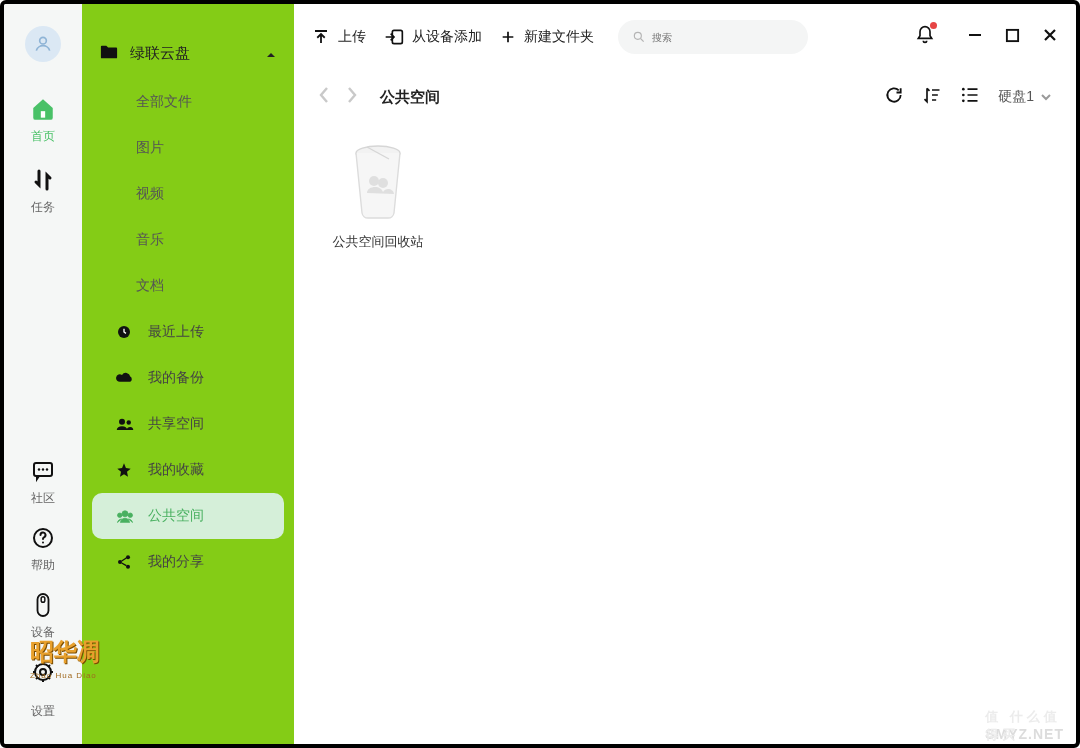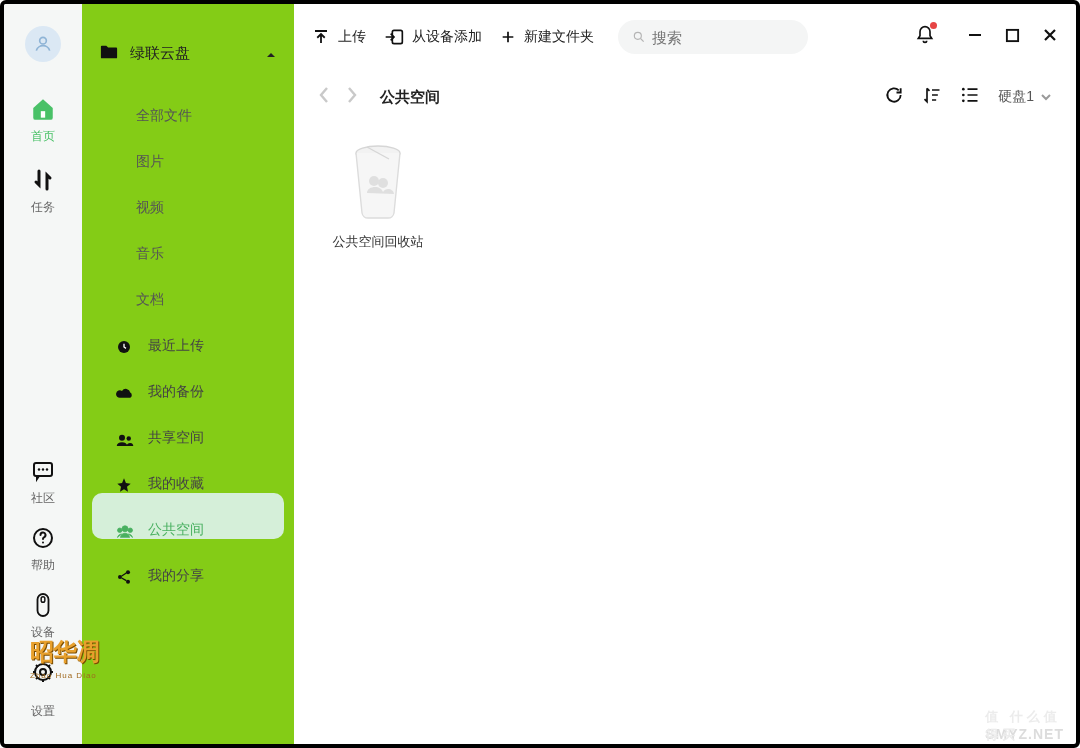--- a/index.html
+++ b/index.html
@@ -15,33 +15,33 @@
   .rail-item.active .lbl { color: #49c167; }
   .rail-bottom { position: absolute; bottom: 20px; width: 100%; display: flex; flex-direction: column; align-items: center; }
   .rail-bottom .rail-item { margin-bottom: 16px; }
 
   
   .sidebar { width: 212px; background: #84cc16; padding-top: 30px; flex-shrink: 0; }
   .drive-header { display: flex; align-items: center; padding: 10px 18px 16px 18px; font-size: 15px; color: #222; cursor: pointer; }
   .drive-header .folder-ico { margin-right: 12px; }
   .drive-header .caret { margin-left: auto; }
   .nav { list-style: none; }
-  .nav li { display: flex; align-items: flex-end; height: 46px; padding-left: 24px; font-size: 14px; color: #444; cursor: pointer; border-radius: 10px; margin: 0 10px; }
+  .nav li { display: flex; align-items: center; height: 46px; padding-left: 24px; font-size: 14px; color: #444; cursor: pointer; border-radius: 10px; margin: 0 10px; }
   .nav li.sub { padding-left: 44px; color: #555; }
   .nav li .nico { width: 22px; display: flex; align-items: center; margin-right: 10px; }
   .nav li.active { background: #d5efd9; color: #49b060; }
   .nav li.active svg path, .nav li.active svg circle { fill: #49b060 !important; stroke: #49b060 !important; }
 
   
   .main { flex: 1; display: flex; flex-direction: column; justify-content: center; }
   .titlebar { height: 66px; display: flex; align-items: center; padding: 0 18px 0 18px; gap: 18px; }
   .tb-btn { display: flex; align-items: center; gap: 8px; font-size: 14px; color: #222; cursor: pointer; }
   .tb-btn svg { flex-shrink: 0; }
   .search { flex: 0 0 190px; height: 34px; background: #f4f5f5; border-radius: 17px; display: flex; align-items: center; padding: 0 14px; color: #b0b0b0; margin-left: 6px; }
-  .search input { border: none; background: transparent; outline: none; font-size: 15px; color: #555; width: 100%; }
+  .search input { border: none; background: transparent; outline: none; font-size: 10px; color: #555; width: 100%; }
   .tb-spacer { flex: 1; }
   .win-ctrl { display: flex; gap: 22px; align-items: center; margin-left: 14px; }
   .bell-wrap { position: relative; cursor: pointer; }
   .bell-dot { position: absolute; top: -2px; right: -2px; width: 7px; height: 7px; background: #e64545; border-radius: 50%; }
 
   .crumbbar { height: 54px; display: flex; align-items: center; padding: 0 24px; gap: 16px; }
   .crumbbar .navarrow { color: #c9c9c9; cursor: pointer; }
   .crumbbar .title { font-size: 15px; font-weight: 600; color: #222; margin-left: 6px; }
   .crumbbar .right { margin-left: auto; display: flex; align-items: center; gap: 18px; color: #333; }
   .disk-select { display: flex; align-items: center; gap: 6px; font-size: 14px; color: #555; cursor: pointer; }

